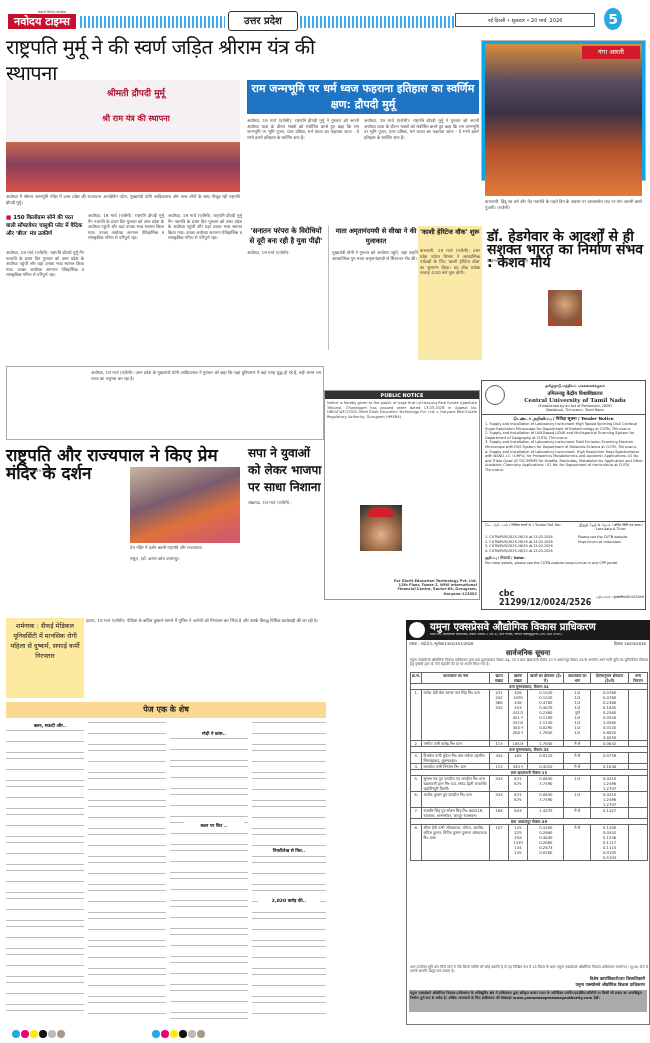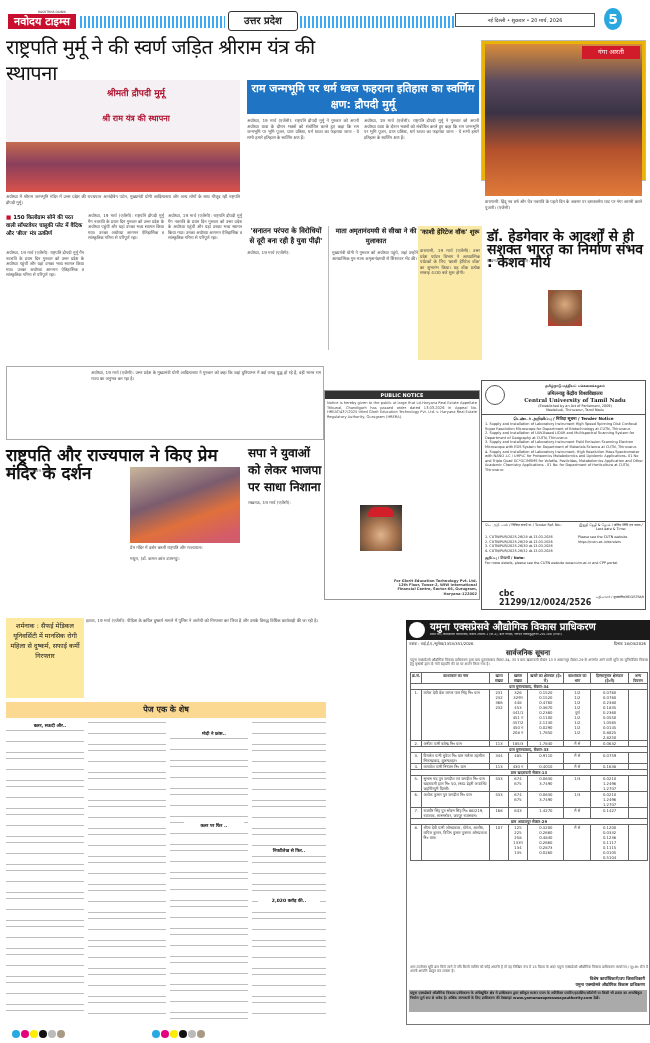--- a/index.html
+++ b/index.html
@@ -59,21 +59,21 @@
 <div class="abs small" style="left:6px;top:250px;width:78px;height:100px;overflow:hidden">अयोध्या, 19 मार्च (एजेंसी): राष्ट्रपति द्रौपदी मुर्मू गैंग नवरात्रि के प्रथम दिन गुरुवार को उत्तर प्रदेश के अयोध्या पहुंचीं और यहां उनका भव्य स्वागत किया गया। उनका अयोध्या आगमन ऐतिहासिक व सांस्कृतिक गरिमा से परिपूर्ण रहा।</div>
 <div class="abs small" style="left:88px;top:213px;width:76px;height:140px;overflow:hidden">अयोध्या, 19 मार्च (एजेंसी): राष्ट्रपति द्रौपदी मुर्मू गैंग नवरात्रि के प्रथम दिन गुरुवार को उत्तर प्रदेश के अयोध्या पहुंचीं और यहां उनका भव्य स्वागत किया गया। उनका अयोध्या आगमन ऐतिहासिक व सांस्कृतिक गरिमा से परिपूर्ण रहा।</div>
 <div class="abs small" style="left:168px;top:213px;width:74px;height:140px;overflow:hidden">अयोध्या, 19 मार्च (एजेंसी): राष्ट्रपति द्रौपदी मुर्मू गैंग नवरात्रि के प्रथम दिन गुरुवार को उत्तर प्रदेश के अयोध्या पहुंचीं और यहां उनका भव्य स्वागत किया गया। उनका अयोध्या आगमन ऐतिहासिक व सांस्कृतिक गरिमा से परिपूर्ण रहा।</div>
 
 <div class="abs sub" style="left:247px;top:226px;width:78px;font-size:7px;line-height:10px;text-align:center">'सनातन परंपरा के विरोधियों से दूरी बना रही है युवा पीढ़ी'</div>
 <div class="abs small" style="left:247px;top:250px;width:78px;height:100px;overflow:hidden">अयोध्या, 19 मार्च (एजेंसी):</div>
 <div class="abs rule" style="left:328px;top:226px;width:0.5px;height:124px"></div>
 <div class="abs sub" style="left:332px;top:226px;width:88px;font-size:6.5px;line-height:10px;text-align:center">माता अमृतानंदमयी से सीखा ने की मुलाकात</div>
 <div class="abs small" style="left:332px;top:250px;width:86px;height:100px;overflow:hidden">मुख्यमंत्री योगी ने गुरुवार को अयोध्या पहुंचे, जहां उन्होंने आध्यात्मिक गुरु माता अमृतानंदमयी से शिष्टाचार भेंट की।</div>
 
-<div class="abs" style="left:481px;top:40px;width:165px;height:141px;border:1px solid #bbb;background:#eab308">
+<div class="abs" style="left:481px;top:40px;width:165px;height:141px;border:1px solid #bbb;background:#0ea5e9">
   <div class="abs" style="left:3px;top:3px;width:157px;height:152px;background:linear-gradient(180deg,#d98c3a 0,#5a4a5e 25%,#3a3346 45%,#b4512c 70%,#e07b3a 100%)"></div>
   <div class="abs" style="left:100px;top:5px;width:58px;height:13px;background:#d11a2a;color:#fff;font-size:6.5px;line-height:13px;text-align:center">गंगा आरती</div>
   <div class="abs small" style="left:3px;top:158px;width:157px">वाराणसी: हिंदू नव वर्ष और चैत्र नवरात्रि के पहले दिन के अवसर पर दशाश्वमेध घाट पर गंगा आरती करते पुजारी। (एजेंसी)</div>
 </div>
 
 <div class="abs yellow" style="left:418px;top:226px;width:64px;height:134px">
   <div class="abs sub" style="left:2px;top:2px;width:60px;font-size:6.5px;line-height:9px">'काशी हेरिटेज वॉक' शुरू</div>
   <div class="abs small" style="left:2px;top:22px;width:60px;height:110px;overflow:hidden">वाराणसी, 19 मार्च (एजेंसी): उत्तर प्रदेश पर्यटन विभाग ने आध्यात्मिक पर्यटकों के लिए 'काशी हेरिटेज वॉक' का शुभारंभ किया। यह वॉक प्रत्येक सप्ताह 4:00 बजे शुरू होगी।</div>
 </div>
 

